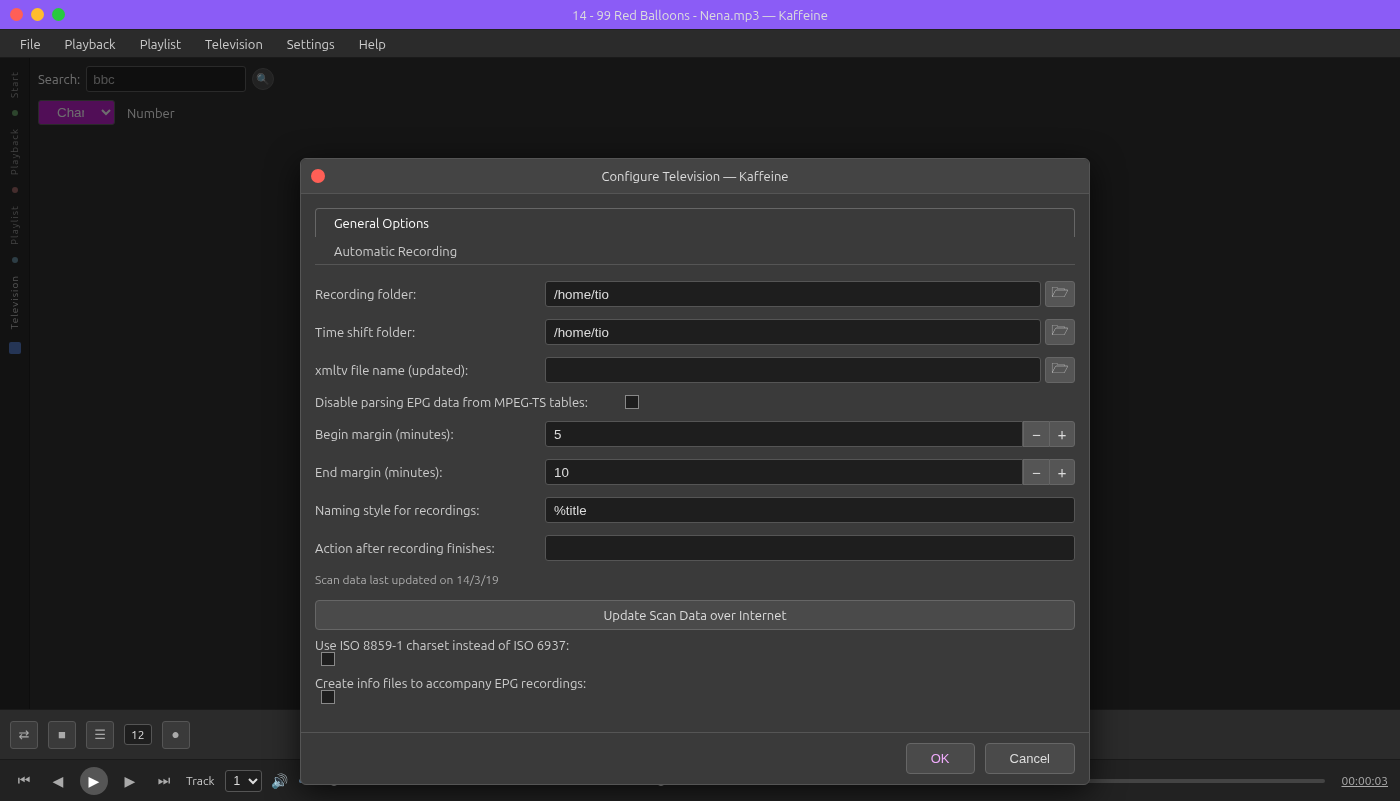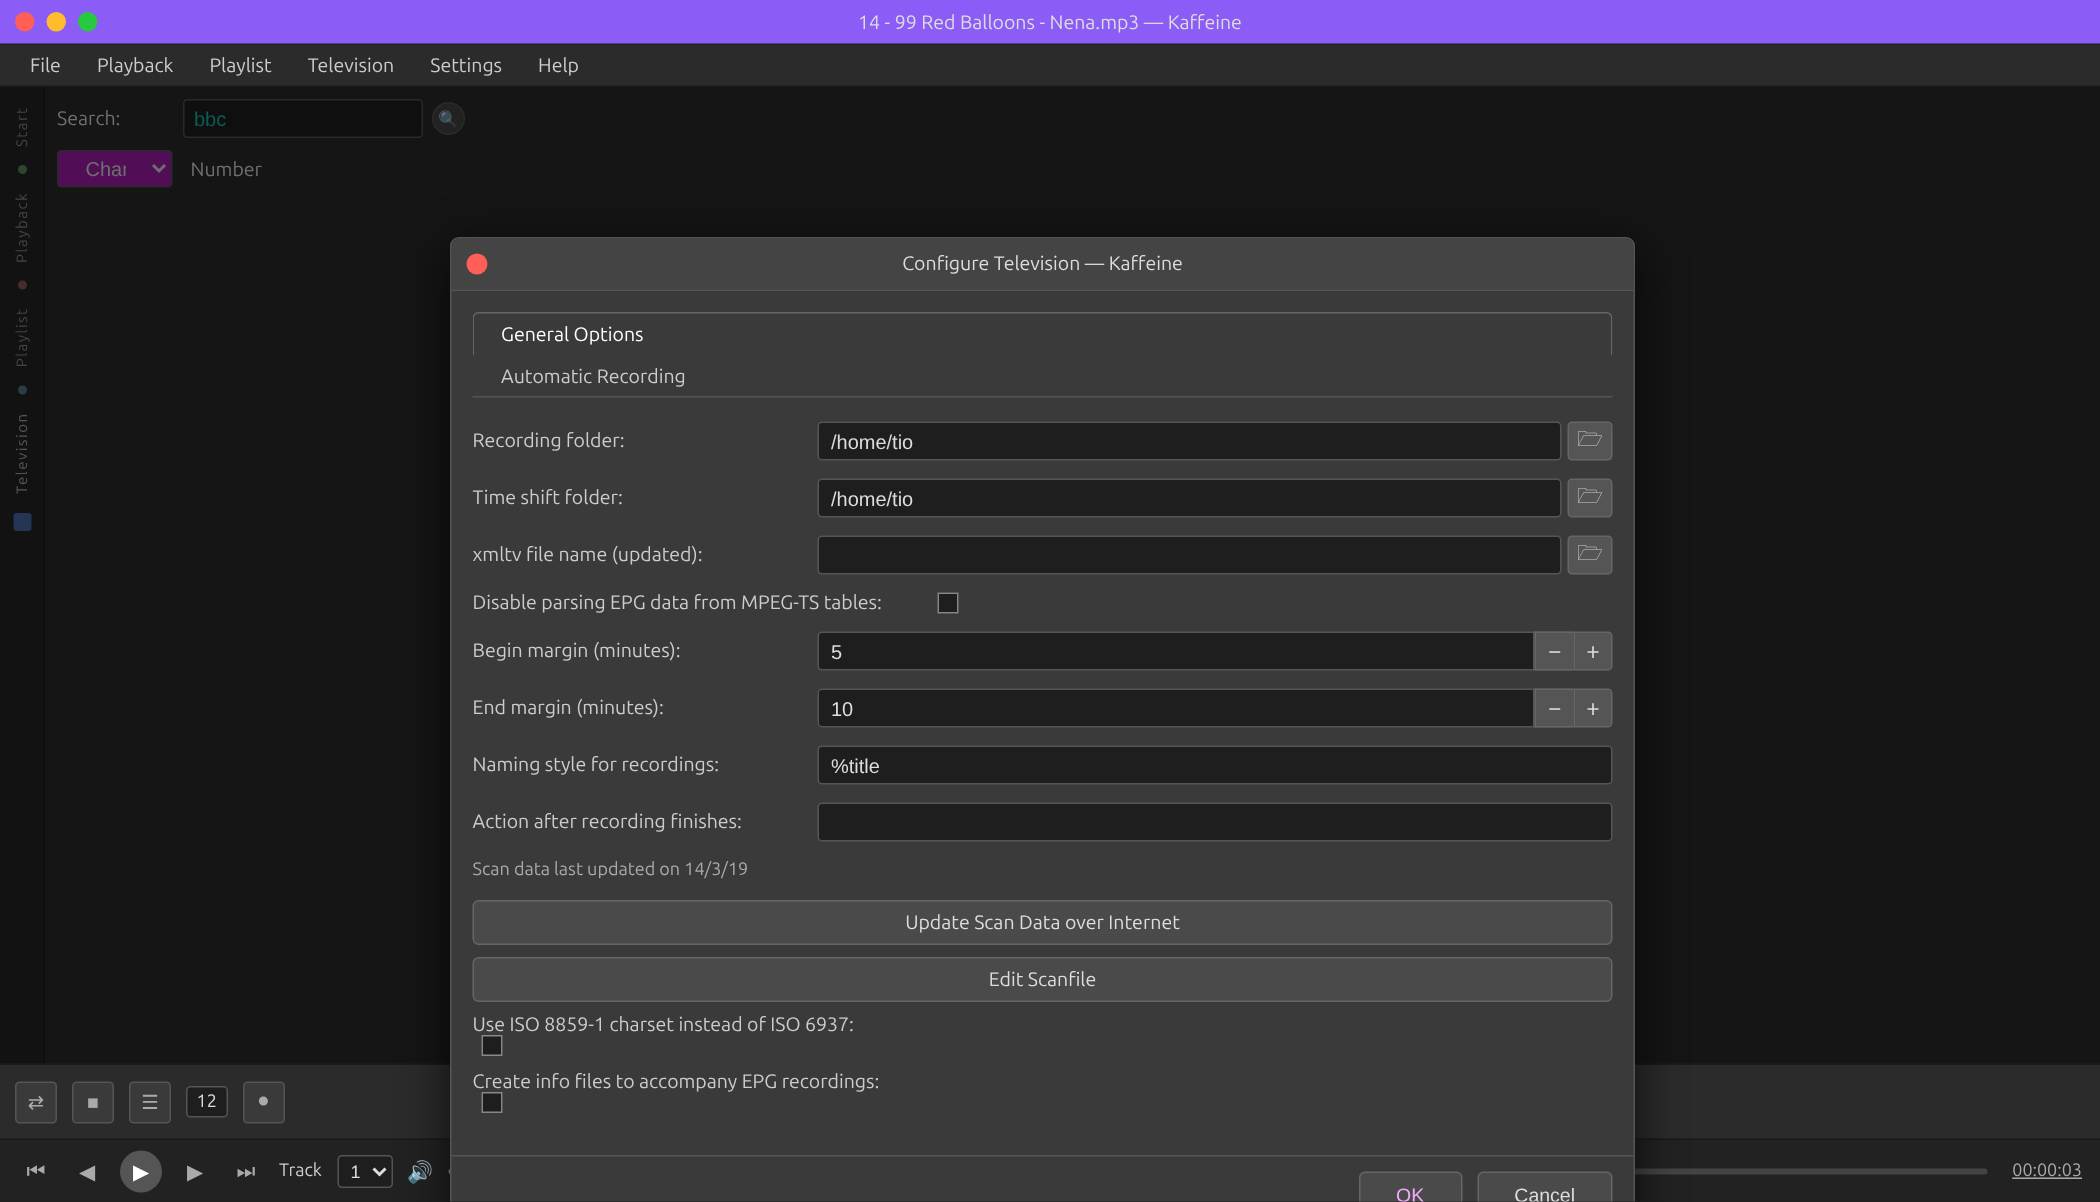--- a/index.html
+++ b/index.html
@@ -94,25 +94,24 @@
     
     #search-area {
       display: flex;
       align-items: center;
       gap: 6px;
       margin-bottom: 8px;
     }
     #search-input {
       background: #1e1e1e;
       border: 1px solid #555;
-      color: #14b8a6;
+      color: #a3a3a3;
       padding: 3px 6px;
       border-radius: 3px;
       width: 160px;
-      margin-left: 36px;
     }
     .search-btn {
       width: 22px; height: 22px;
       background: #444;
       border: 1px solid #555;
       border-radius: 50%;
       display: flex; align-items: center; justify-content: center;
       cursor: pointer;
       color: #aaa; font-size: 11px;
     }
@@ -576,21 +575,20 @@
 
       <div class="form-row">
         <span class="form-label">Action after recording finishes:</span>
         <input class="form-input" type="text" value="" style="flex: 1 1 0%;">
       </div>
 
       <div class="scan-info">Scan data last updated on 14/3/19</div>
 
       <div class="action-btn">Update Scan Data over Internet</div>
 
-      <div class="action-btn">Edit Scanfile</div>
 
       <div class="bottom-cb-section">
         <div class="bottom-cb-row">
           <span class="bottom-cb-label">Use ISO 8859-1 charset instead of ISO 6937:</span>
           <div class="bottom-cb-box"></div>
         </div>
         <div class="bottom-cb-row">
           <span class="bottom-cb-label">Create info files to accompany EPG recordings:</span>
           <div class="bottom-cb-box"></div>
         </div>

